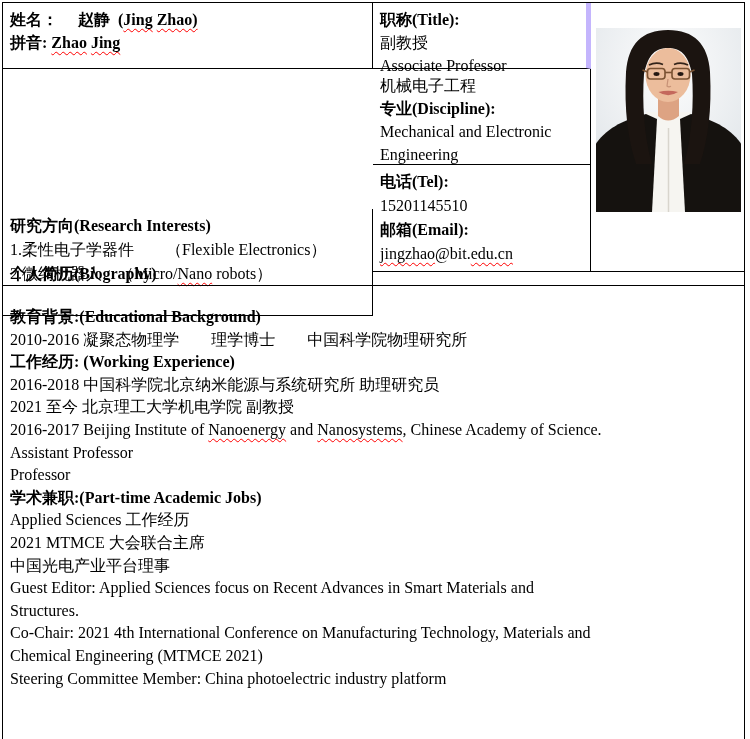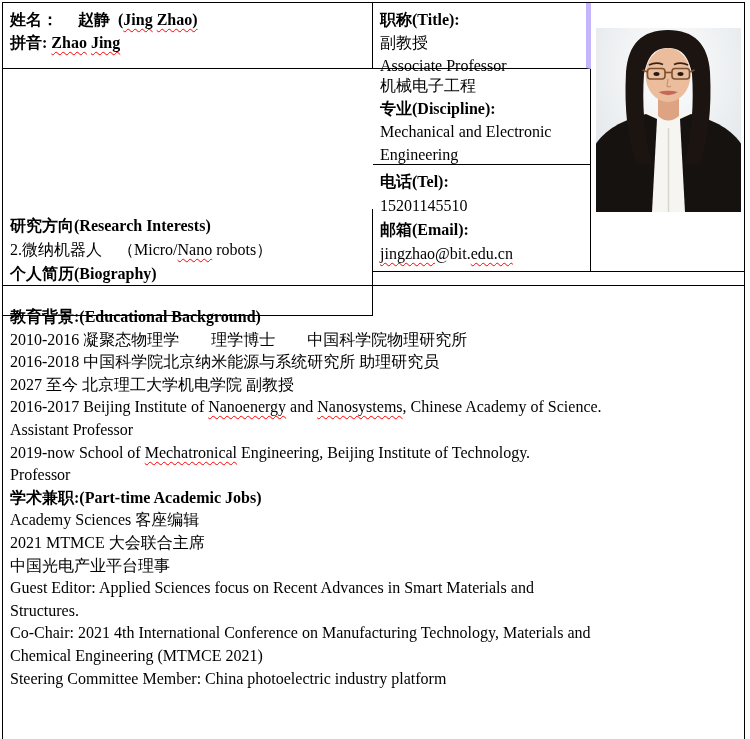--- a/index.html
+++ b/index.html
@@ -85,43 +85,44 @@
 
     <div class="cell" id="cellB2">
         <div class="line"><span>机械电子工程</span></div>
         <div class="line"><span class="b">专业(Discipline):</span></div>
         <div class="line"><span>Mechanical and Electronic</span></div>
         <div class="line"><span>Engineering</span></div>
       </div>
 
     <div class="cell" id="cellA3">
         <div class="line"><span class="b">研究方向(Research Interests)</span></div>
+        <div class="line"><span>1.柔性电子学器件　　（Flexible Electronics）</span></div>
         <div class="line"><span>2.微纳机器人　（Micro/</span><span class="sq">Nano</span><span> robots）</span></div>
       </div>
     <div class="cell" id="cellB3">
         <div class="line"><span class="b">电话(Tel):</span></div>
         <div class="line"><span>15201145510</span></div>
         <div class="line"><span class="b">邮箱(Email):</span></div>
         <div class="line"><span class="sq">jingzhao</span><span>@bit.</span><span class="sq">edu.cn</span></div>
       </div>
 
     <div class="cell" id="cellR4">
         <div class="line"><span class="b">个人简历(Biography)</span></div>
       </div>
     <div class="cell" id="cellR5">
         <div class="line"><span class="b">教育背景:(Educational Background)</span></div>
         <div class="line"><span>2010-2016 凝聚态物理学　　理学博士　　中国科学院物理研究所</span></div>
+        <div class="line"><span class="b">工作经历: (Working Experience)</span></div>
         <div class="line"><span>2016-2018 中国科学院北京纳米能源与系统研究所 助理研究员</span></div>
-        <div class="line"><span>2027 至今 北京理工大学机电学院 副教授</span></div>
+        <div class="line"><span>2021 至今 北京理工大学机电学院 副教授</span></div>
         <div class="line"><span>2016-2017 Beijing Institute of </span><span class="sq">Nanoenergy</span><span> and </span><span class="sq">Nanosystems</span><span>, Chinese Academy of Science.</span></div>
         <div class="line"><span>Assistant Professor</span></div>
-        <div class="line"><span>2019-now School of </span><span class="sq">Mechatronical</span><span> Engineering, Beijing Institute of Technology.</span></div>
         <div class="line"><span>Professor</span></div>
         <div class="line"><span class="b">学术兼职:(Part-time Academic Jobs)</span></div>
-        <div class="line"><span>Academy Sciences 客座编辑</span></div>
+        <div class="line"><span>Applied Sciences 工作经历</span></div>
         <div class="line"><span>2021 MTMCE 大会联合主席</span></div>
         <div class="line"><span>中国光电产业平台理事</span></div>
         <div class="line"><span>Guest Editor: Applied Sciences focus on Recent Advances in Smart Materials and</span></div>
         <div class="line"><span>Structures.</span></div>
         <div class="line"><span>Co-Chair: 2021 4th International Conference on Manufacturing Technology, Materials and</span></div>
         <div class="line"><span>Chemical Engineering (MTMCE 2021)</span></div>
         <div class="line"><span>Steering Committee Member: China photoelectric industry platform</span></div>
       </div>
 
   </div>

